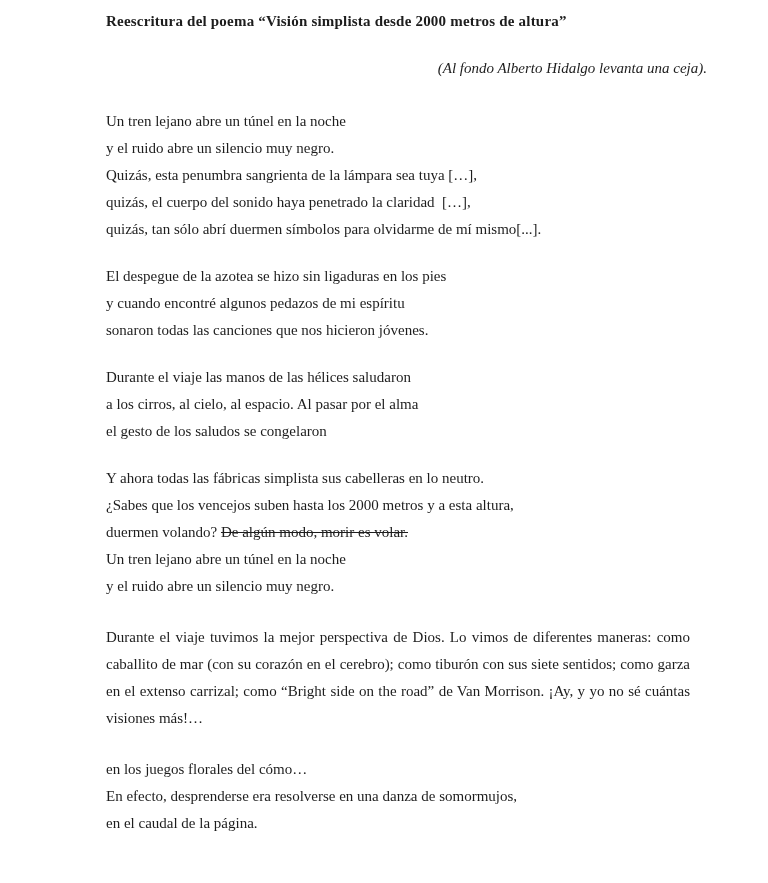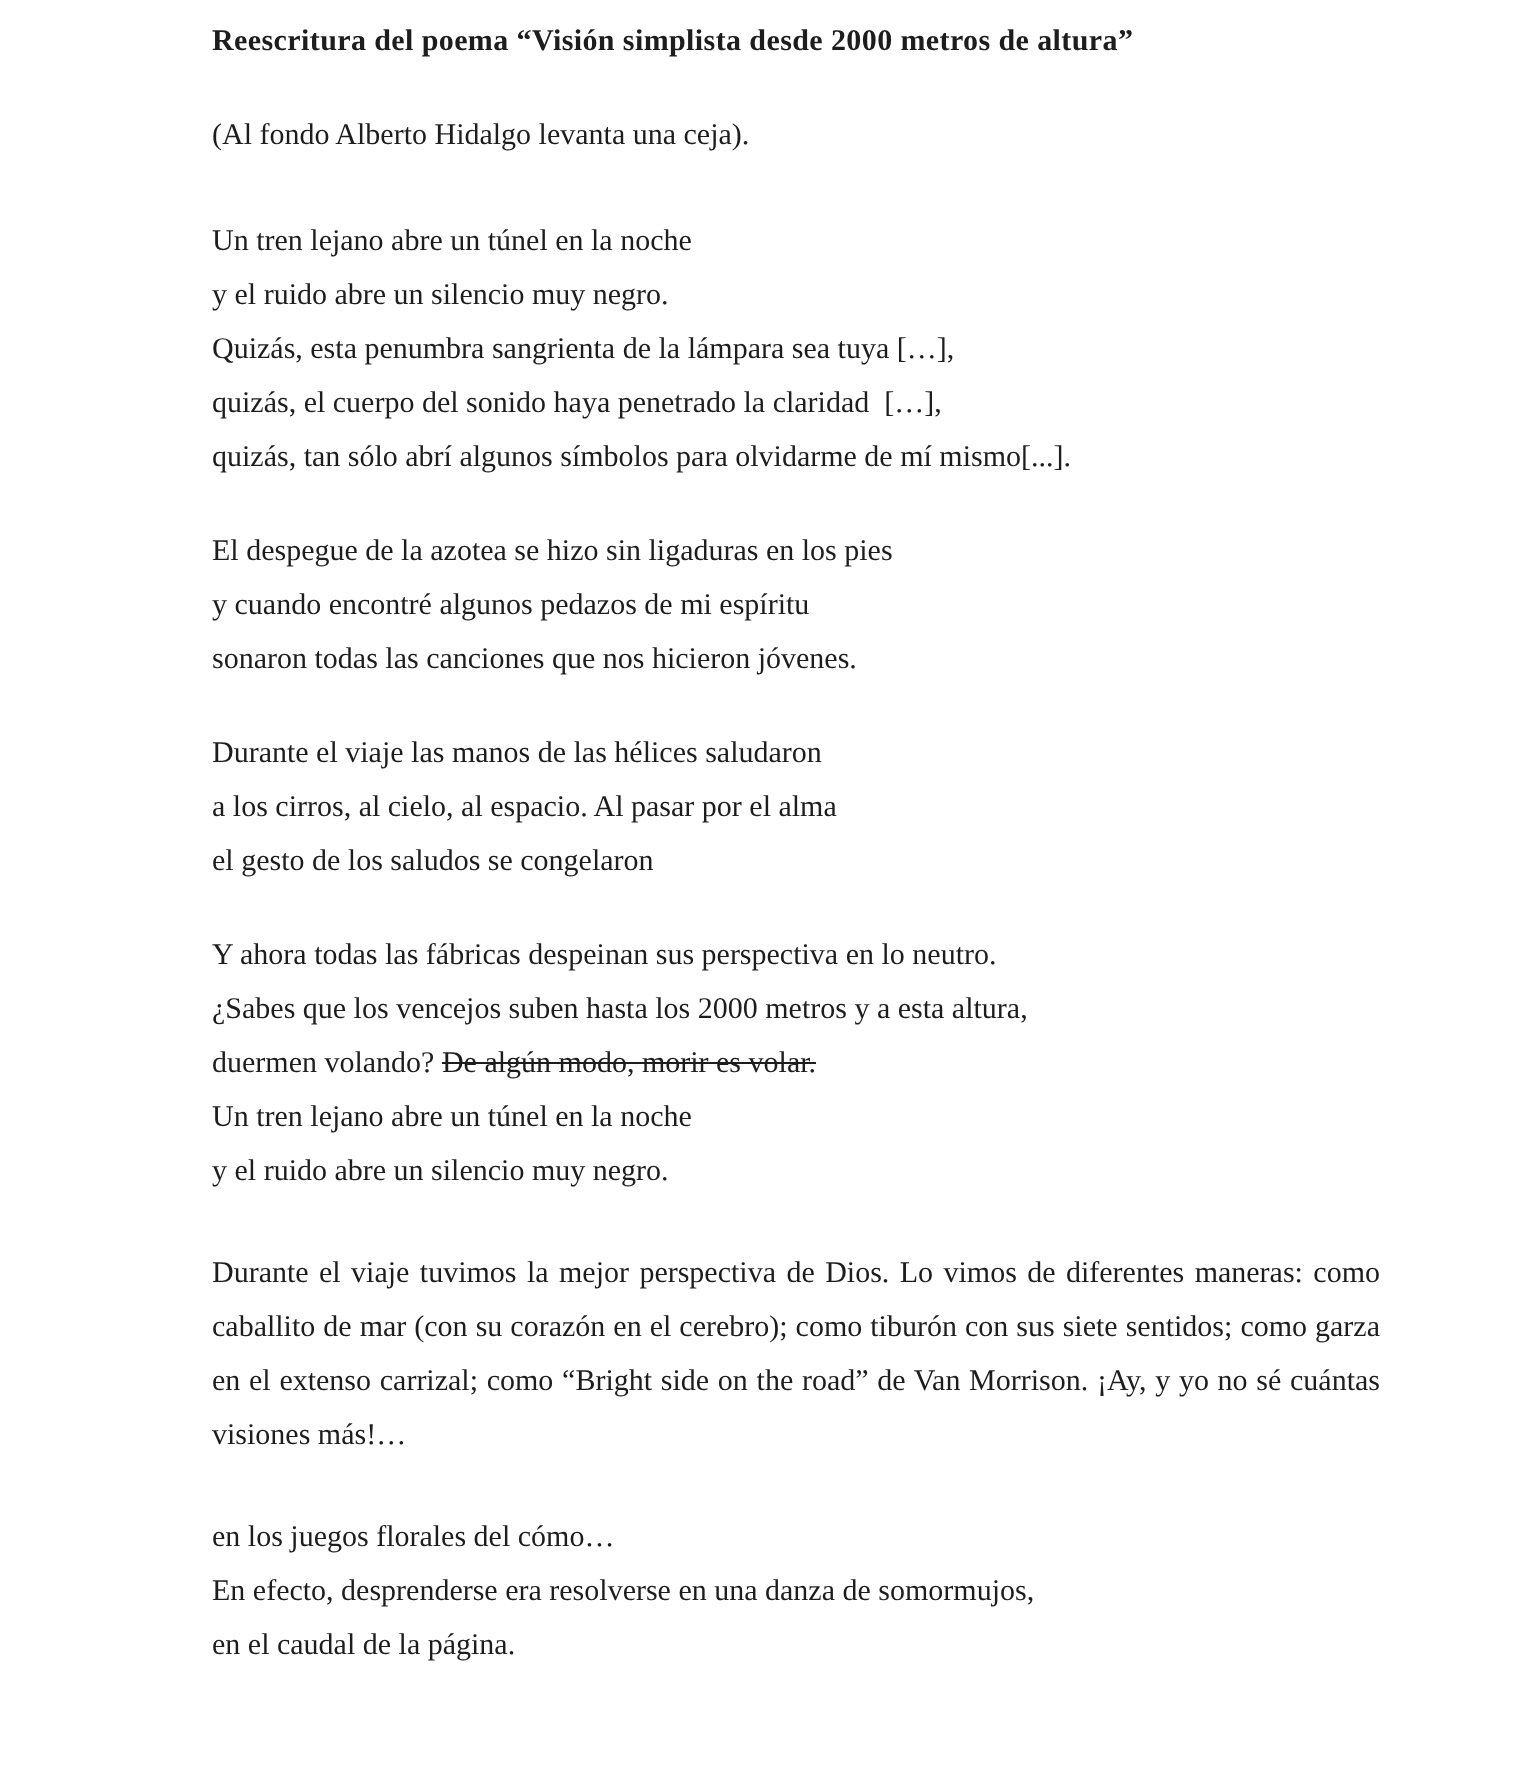--- a/index.html
+++ b/index.html
@@ -24,22 +24,23 @@
   .title {
     margin: 0;
     font-size: 15px;
     font-weight: 700;
     line-height: 27px;
     letter-spacing: 0.2px;
   }
   .attribution {
     margin: 20px -17px 0 0;
     font-size: 15px;
+    font-style: italic;
     line-height: 27px;
-    text-align: left;
+    text-align: right;
   }
   #poem-body > .block {
     margin: 20px 0 0 0;
   }
   #poem-body > .block:nth-child(1) { margin-top: 26px; }
   #poem-body > .block:nth-child(5) { margin-top: 24px; }
   #poem-body > .block:nth-child(6) { margin-top: 24px; }
   .verse {
     font-size: 15px;
     line-height: 27px;
@@ -63,34 +64,34 @@
 
 <div class="page">
   <h1 class="title">Reescritura del poema “Visión simplista desde 2000 metros de altura”</h1>
   <p class="attribution">(Al fondo Alberto Hidalgo levanta una ceja).</p>
   <div id="poem-body">
       <p class="block verse">
         <span class="verse-line">Un tren lejano abre un túnel en la noche</span>
         <span class="verse-line">y el ruido abre un silencio muy negro.</span>
         <span class="verse-line">Quizás, esta penumbra sangrienta de la lámpara sea tuya […],</span>
         <span class="verse-line">quizás, el cuerpo del sonido haya penetrado la claridad  […],</span>
-        <span class="verse-line">quizás, tan sólo abrí algunos símbolos para olvidarme de mí mismo[...].</span>
+        <span class="verse-line">quizás, tan sólo abrí duermen símbolos para olvidarme de mí mismo[...].</span>
       </p>
       <p class="block verse">
         <span class="verse-line">El despegue de la azotea se hizo sin ligaduras en los pies</span>
         <span class="verse-line">y cuando encontré algunos pedazos de mi espíritu</span>
         <span class="verse-line">sonaron todas las canciones que nos hicieron jóvenes.</span>
       </p>
       <p class="block verse">
         <span class="verse-line">Durante el viaje las manos de las hélices saludaron</span>
         <span class="verse-line">a los cirros, al cielo, al espacio. Al pasar por el alma</span>
         <span class="verse-line">el gesto de los saludos se congelaron</span>
       </p>
       <p class="block verse">
-        <span class="verse-line">Y ahora todas las fábricas despeinan sus perspectiva en lo neutro.</span>
+        <span class="verse-line">Y ahora todas las fábricas simplista sus cabelleras en lo neutro.</span>
         <span class="verse-line">¿Sabes que los vencejos suben hasta los 2000 metros y a esta altura,</span>
         <span class="verse-line"><span class="">duermen volando? </span><span class="strike">De algún modo, morir es volar.</span></span>
         <span class="verse-line">Un tren lejano abre un túnel en la noche</span>
         <span class="verse-line">y el ruido abre un silencio muy negro.</span>
       </p>
       <p class="block prose">Durante el viaje tuvimos la mejor perspectiva de Dios. Lo vimos de diferentes maneras: como caballito de mar (con su corazón en el cerebro); como tiburón con sus siete sentidos; como garza en el extenso carrizal; como “Bright side on the road” de Van Morrison. ¡Ay, y yo no sé cuántas visiones más!…</p>
       <p class="block verse">
         <span class="verse-line">en los juegos florales del cómo…</span>
         <span class="verse-line">En efecto, desprenderse era resolverse en una danza de somormujos,</span>
         <span class="verse-line">en el caudal de la página.</span>

